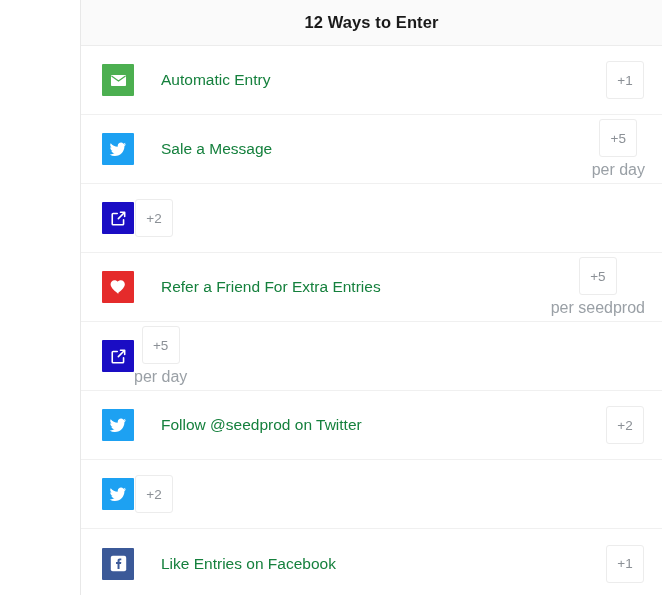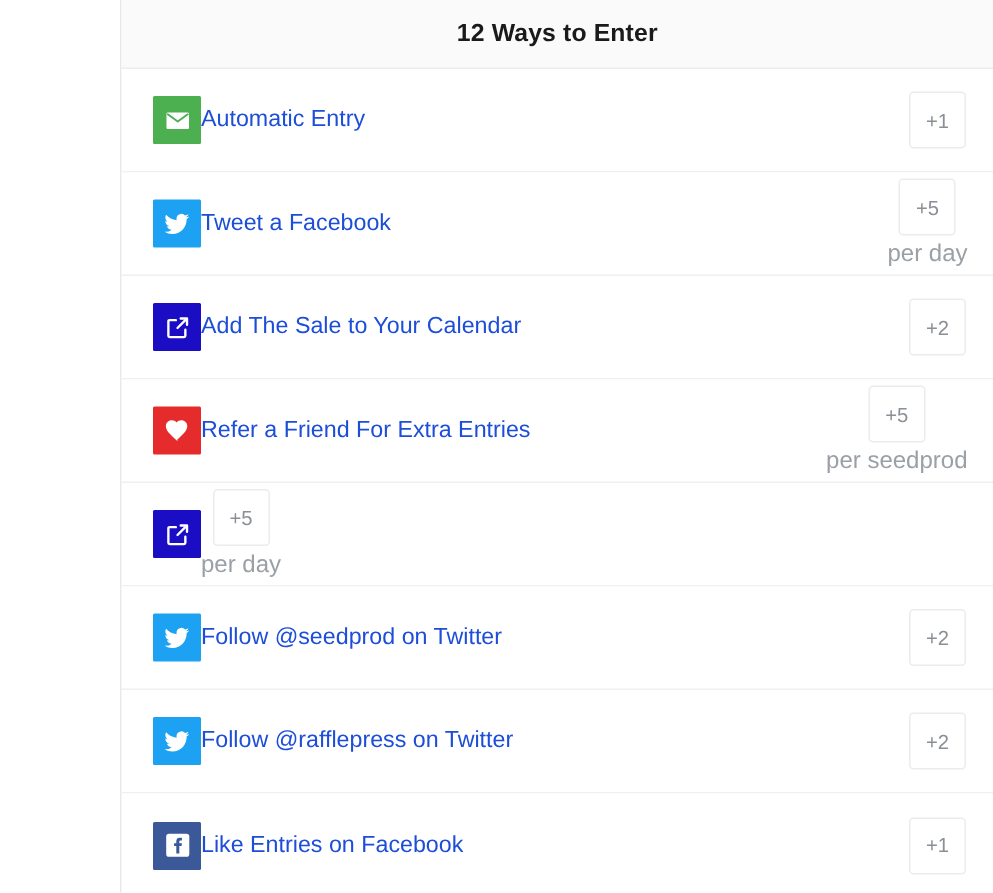--- a/index.html
+++ b/index.html
@@ -68,22 +68,23 @@
     flex: 0 0 32px;
     display: flex;
     align-items: center;
     justify-content: center;
     border-radius: 1px;
   }
   .entry-icon svg { display: block; }
 
   .entry-label {
     flex: 1 1 auto;
+    margin-left: 27px;
     font-size: 15.5px;
-    color: #1d4ed8;
+    color: #15803d;
     white-space: nowrap;
     overflow: hidden;
     text-overflow: ellipsis;
   }
 
   .entry-points {
     flex: 0 0 auto;
     display: flex;
     flex-direction: column;
     align-items: center;
@@ -134,35 +135,34 @@
         <span class="entry-points">
           <span class="points-box">+1</span>
         </span>
       </div>
       <div class="entry-row">
         <span class="entry-icon" style="background: rgb(29, 161, 242);">
           <svg width="20" height="20" viewBox="0 0 24 24" aria-hidden="true">
             <path fill="#ffffff" d="M21.6 6.3c-.7.3-1.5.5-2.3.6.8-.5 1.5-1.3 1.8-2.3-.8.5-1.7.8-2.6 1a4 4 0 0 0-6.9 2.8c0 .3 0 .6.1.9-3.4-.2-6.4-1.8-8.4-4.3-.4.6-.6 1.3-.6 2.1 0 1.4.7 2.6 1.8 3.4-.7 0-1.3-.2-1.8-.5v.1c0 2 1.4 3.6 3.2 4-.3.1-.7.1-1.1.1-.3 0-.5 0-.8-.1.5 1.6 2 2.8 3.8 2.8A8.1 8.1 0 0 1 2 18.6a11.4 11.4 0 0 0 6.2 1.8c7.4 0 11.5-6.2 11.5-11.5v-.5c.8-.6 1.5-1.3 2-2.1z"></path>
           </svg>
         </span>
-        <span class="entry-label">Tweet a Facebook</span>
+        <span class="entry-label">Sale a Message</span>
         <span class="entry-points">
           <span class="points-box">+5</span>
           <span class="points-sub">per day</span>
         </span>
       </div>
       <div class="entry-row">
         <span class="entry-icon" style="background: rgb(26, 13, 196);">
           <svg width="19" height="19" viewBox="0 0 24 24" aria-hidden="true">
             <path fill="none" stroke="#ffffff" stroke-width="2" stroke-linecap="round" stroke-linejoin="round" d="M14.5 4.2h5.3v5.3"></path>
             <path fill="none" stroke="#ffffff" stroke-width="2" stroke-linecap="round" stroke-linejoin="round" d="M19.2 4.8l-7.4 7.4"></path>
             <path fill="none" stroke="#ffffff" stroke-width="2" stroke-linecap="round" stroke-linejoin="round" d="M18.4 13.6v5.2c0 .6-.5 1.1-1.1 1.1H5.2c-.6 0-1.1-.5-1.1-1.1V6.7c0-.6.5-1.1 1.1-1.1h5.2"></path>
           </svg>
         </span>
-        <span class="entry-label">Add The Sale to Your Calendar</span>
         <span class="entry-points">
           <span class="points-box">+2</span>
         </span>
       </div>
       <div class="entry-row">
         <span class="entry-icon" style="background: rgb(229, 43, 43);">
           <svg width="19" height="19" viewBox="0 0 24 24" aria-hidden="true">
             <path fill="#ffffff" d="M12 20.4l-1.5-1.3C5.3 14.4 2 11.4 2 7.8 2 5 4.2 2.8 7 2.8c1.6 0 3.1.7 4 1.9.9-1.2 2.4-1.9 4-1.9 2.8 0 5 2.2 5 5 0 3.6-3.3 6.6-8.5 11.3L12 20.4z"></path>
           </svg>
         </span>
@@ -195,21 +195,20 @@
         <span class="entry-points">
           <span class="points-box">+2</span>
         </span>
       </div>
       <div class="entry-row">
         <span class="entry-icon" style="background: rgb(29, 161, 242);">
           <svg width="20" height="20" viewBox="0 0 24 24" aria-hidden="true">
             <path fill="#ffffff" d="M21.6 6.3c-.7.3-1.5.5-2.3.6.8-.5 1.5-1.3 1.8-2.3-.8.5-1.7.8-2.6 1a4 4 0 0 0-6.9 2.8c0 .3 0 .6.1.9-3.4-.2-6.4-1.8-8.4-4.3-.4.6-.6 1.3-.6 2.1 0 1.4.7 2.6 1.8 3.4-.7 0-1.3-.2-1.8-.5v.1c0 2 1.4 3.6 3.2 4-.3.1-.7.1-1.1.1-.3 0-.5 0-.8-.1.5 1.6 2 2.8 3.8 2.8A8.1 8.1 0 0 1 2 18.6a11.4 11.4 0 0 0 6.2 1.8c7.4 0 11.5-6.2 11.5-11.5v-.5c.8-.6 1.5-1.3 2-2.1z"></path>
           </svg>
         </span>
-        <span class="entry-label">Follow @rafflepress on Twitter</span>
         <span class="entry-points">
           <span class="points-box">+2</span>
         </span>
       </div>
       <div class="entry-row">
         <span class="entry-icon" style="background: rgb(59, 89, 152);">
           <svg width="21" height="21" viewBox="0 0 24 24" aria-hidden="true">
             <rect x="3.2" y="3.2" width="17.6" height="17.6" rx="2.2" fill="#ffffff"></rect>
             <path fill="#3B5998" d="M15.2 8.4h-1.4c-.4 0-.6.2-.6.7v1.3h2l-.3 2.2h-1.7v5.6h-2.3v-5.6H9.2v-2.2h1.7V8.8c0-1.7 1-2.6 2.5-2.6.7 0 1.4.1 1.8.1v2.1z"></path>
           </svg>

